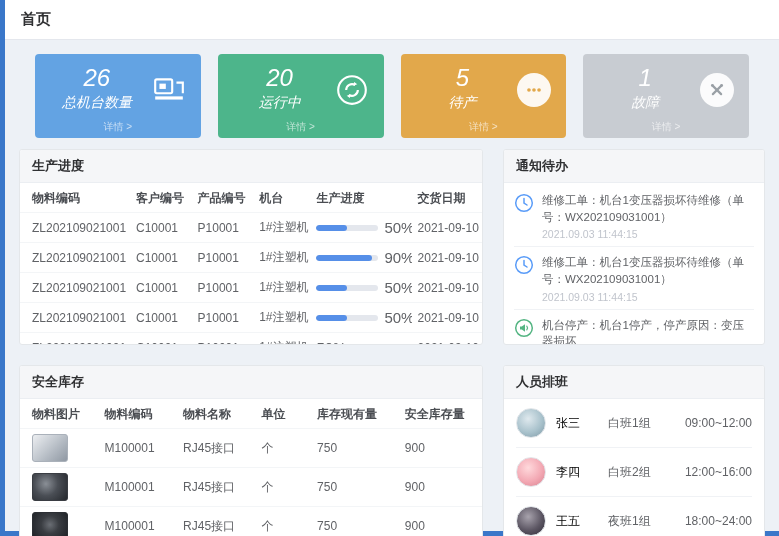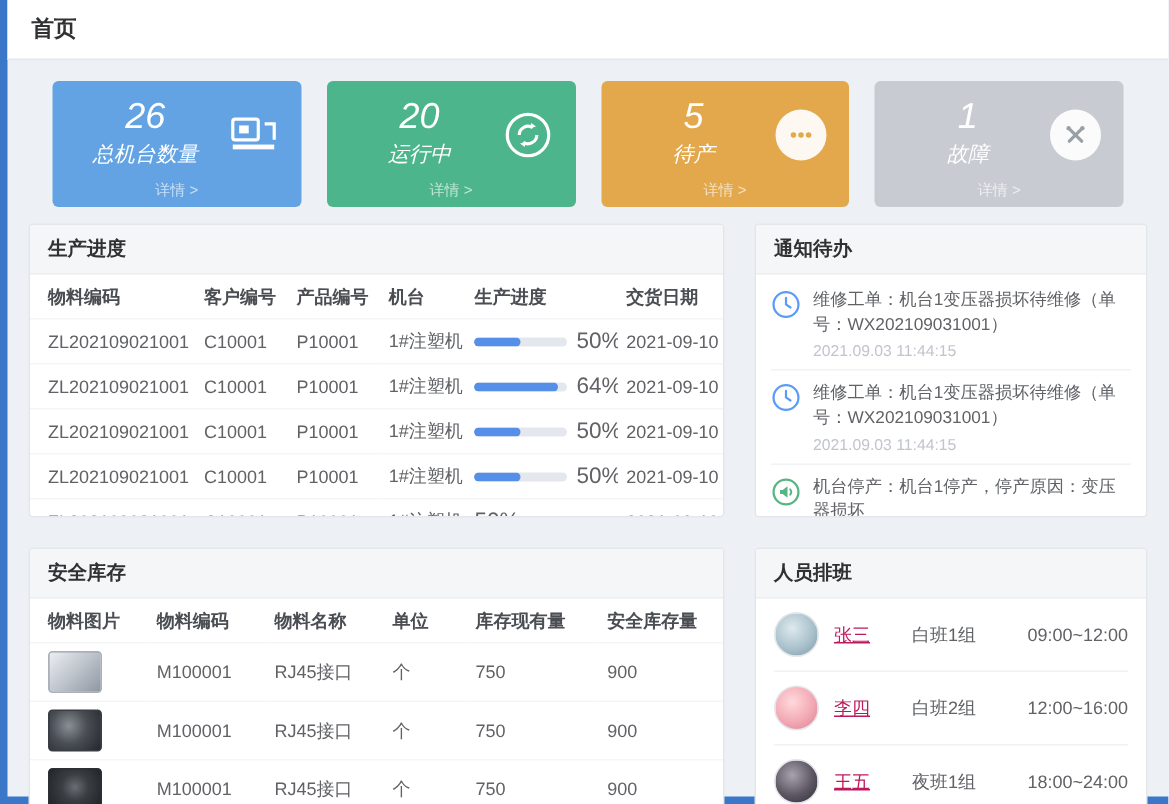--- a/index.html
+++ b/index.html
@@ -127,21 +127,21 @@
   .staff-list { padding: 0 12px; }
   .staff-row {
     display: flex; align-items: center; gap: 10px;
     padding: 9px 0; border-bottom: 1px solid #f0f2f5;
   }
   .staff-row:last-child { border-bottom: none; }
   .avatar { width: 30px; height: 30px; border-radius: 50%; flex: none; border: 1px solid #e2e6ea; }
   .avatar-1 { background: radial-gradient(circle at 40% 35%, #dfe9ee 0%, #a9c2cc 55%, #7d98a5 100%); }
   .avatar-2 { background: radial-gradient(circle at 40% 35%, #ffd9dc 0%, #f3a9b4 55%, #d8808f 100%); }
   .avatar-3 { background: radial-gradient(circle at 40% 35%, #a8a3ad 0%, #5c5663 55%, #2f2b36 100%); }
-  .staff-name { font-size: 12px; color: #be185d; width: 42px; text-decoration: underline; }
+  .staff-name { font-size: 12px; color: #000000; width: 42px; }
   .staff-shift { font-size: 12px; color: #606266; flex: 1; }
   .staff-time { font-size: 12px; color: #606266; }
 </style>
 </head>
 <body>
 
 <div class="app">
 
   <div class="topbar">
     <span class="title">首页</span>
@@ -262,21 +262,21 @@
             <tr>
               <td>ZL202109021001</td>
               <td>C10001</td>
               <td>P10001</td>
               <td>1#注塑机</td>
               <td>
                   <div class="prog-wrap">
                     <div class="bar">
                       <div class="fill" style="width: 90%;"></div>
                     </div>
-                    <span class="pct">64%</span>
+                    <span class="pct">90%</span>
                   </div>
                 </td>
               <td>2021-09-10</td>
             </tr>
             <tr>
               <td>ZL202109021001</td>
               <td>C10001</td>
               <td>P10001</td>
               <td>1#注塑机</td>
               <td>

